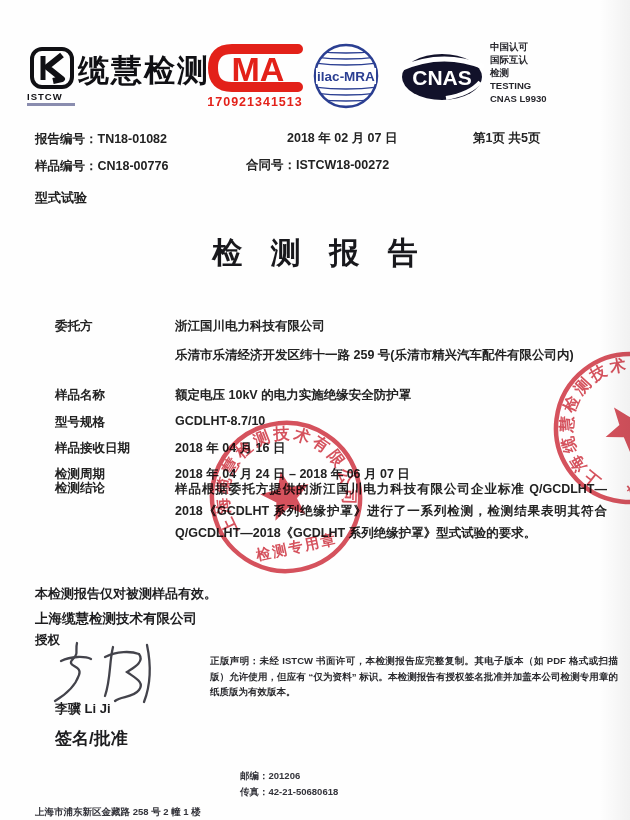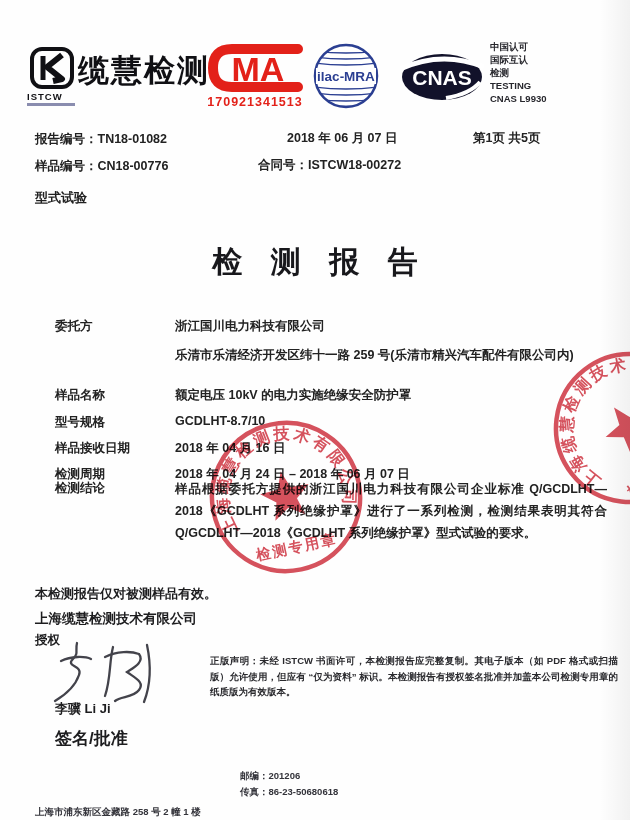--- a/index.html
+++ b/index.html
@@ -14,25 +14,25 @@
   .istcw-tag{left:27px;top:103px;width:48px;height:3px;background:#2a2f6e;opacity:.55;}
   .cma-num{left:203px;top:95px;width:104px;text-align:center;font-size:12.5px;font-weight:bold;
            color:#e32119;letter-spacing:1px;}
   .accred{left:490px;top:40px;font-size:9.5px;font-weight:bold;line-height:13px;color:#26262c;}
   
   .meta{font-size:12.5px;font-weight:bold;color:#222;}
   .m-report{left:35px;top:131px;}
   .m-date{left:287px;top:130px;}
   .m-page{left:473px;top:130px;}
   .m-sample{left:35px;top:158px;}
-  .m-contract{left:258px;top:157px;}
+  .m-contract{left:246px;top:157px;}
   .m-type{left:35px;top:189px;font-size:13px;}
   
   .title{left:0;top:233px;width:100%;text-align:center;font-size:30px;font-weight:bold;
-         letter-spacing:0.95em;padding-left:0.95em;box-sizing:border-box;color:#18181c;margin-top:9px;}
+         letter-spacing:0.95em;padding-left:0.95em;box-sizing:border-box;color:#18181c;}
   
   .lbl{left:55px;font-size:12.5px;font-weight:bold;color:#222;}
   .val{left:175px;font-size:12.5px;font-weight:bold;color:#222;}
   .t-client{top:318px;} .t-addr{top:347px;}
   .t-name{top:387px;} .t-model{top:414px;} .t-recv{top:440px;} .t-period{top:466px;text-align:center;}
   .t-concl{top:480px;}
   .concl-text{left:175px;top:478px;width:432px;font-size:12.5px;font-weight:bold;
               line-height:22px;color:#222;text-align:justify;}
   
   .s-valid{left:35px;top:585px;font-size:13px;font-weight:bold;}
@@ -107,21 +107,21 @@
     <div>中国认可</div>
     <div>国际互认</div>
     <div>检测</div>
     <div>TESTING</div>
     <div>CNAS L9930</div>
   </div>
 
   <div class="abs meta m-report">
     <span>报告编号：</span><span>TN18-01082</span>
   </div>
-  <div class="abs meta m-date">2018 年 06 月 07 日</div>
+  <div class="abs meta m-date">2018 年 02 月 07 日</div>
   <div class="abs meta m-page">第1页 共5页</div>
   <div class="abs meta m-sample">
     <span>样品编号：</span><span>CN18-00776</span>
   </div>
   <div class="abs meta m-contract">
     <span>合同号：</span><span>ISTCW18-00272</span>
   </div>
   <div class="abs meta m-type">型式试验</div>
 
   <div class="abs title">检测报告</div>
@@ -160,21 +160,21 @@
 
   <div class="abs disclaimer">正版声明：未经 ISTCW 书面许可，本检测报告应完整复制。其电子版本（如 PDF 格式或扫描版）允许使用，但应有 “仅为资料” 标识。本检测报告有授权签名批准并加盖本公司检测专用章的纸质版为有效版本。</div>
 
 
   <div class="abs foot f1">
     <div>上海市浦东新区金藏路 258 号 2 幢 1 楼</div>
     <div>电话：86-4008526288</div>
   </div>
   <div class="abs foot f2">
     <div>邮编：201206</div>
-    <div>传真：86-23-50680618</div>
+    <div>传真：42-21-50680618</div>
   </div>
 
   <svg class="stamp stamp-mid" viewBox="0 0 160 160">
     <circle class="stamp-ring" cx="80" cy="80" r="74"></circle>
     <path id="arcA" d="M 27.4 104.5 A 58 58 0 1 1 132.6 104.5" fill="none"></path>
     <text class="stamp-text"><textPath href="#arcA" startOffset="2">上海缆慧检测技术有限公司</textPath></text>
     <polygon class="stamp-star" points="80,54 86.5,71.1 104.7,72 90.5,83.4 95.3,101 80,91 64.7,101 69.5,83.4 55.3,72 73.5,71.1"></polygon>
     <text class="stamp-bottom" x="80" y="136">检测专用章</text>
   </svg>
 

